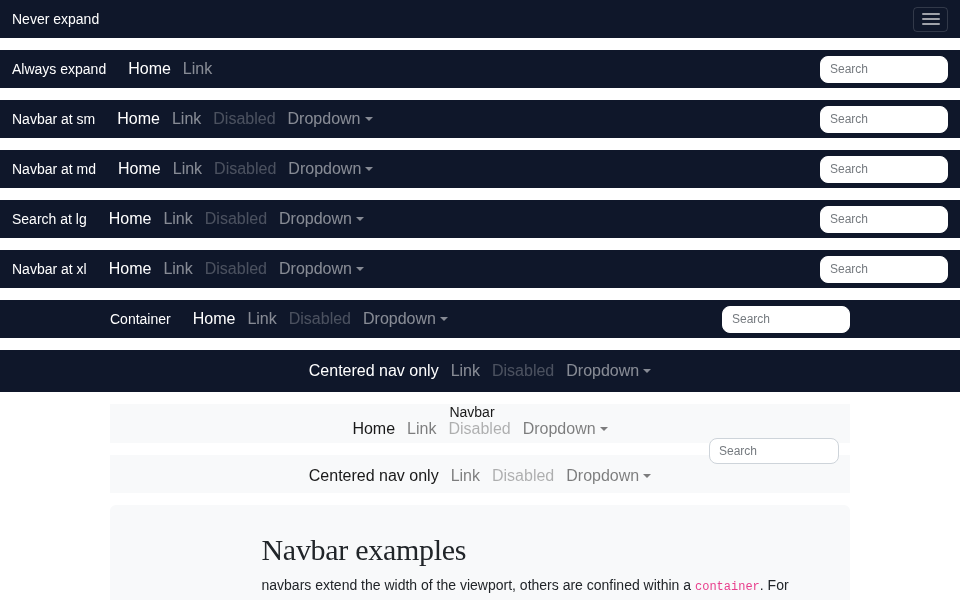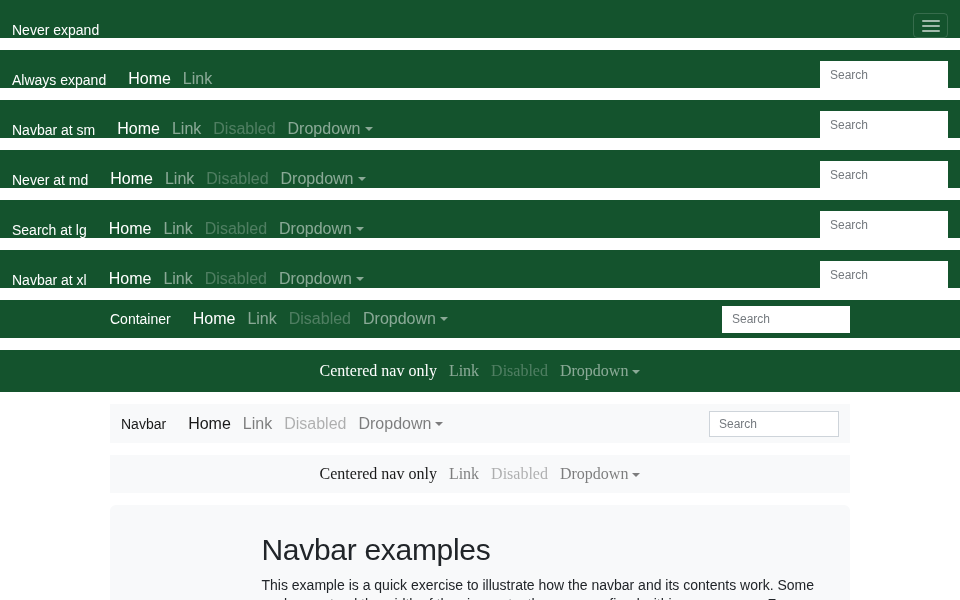--- a/index.html
+++ b/index.html
@@ -10,50 +10,51 @@
     font-family: "Liberation Sans", sans-serif;
     -webkit-font-smoothing: antialiased;
   }
 
   
   .navbar {
     display: flex; align-items: center;
     width: 100%;
     margin-bottom: 12px;
   }
-  .navbar.dark  { background: #14532d; align-items: flex-end; }
+  .navbar.dark  { background: #0f172a; }
   .pad { padding: 0 12px; }
 
   .h38 { height: 38px; }
   .h39 { height: 39px; }
   .h42 { height: 42px; }
 
   .container-row {
     width: 740px; margin: 0 auto;
     display: flex; align-items: center; height: 100%;
   }
   .light-box {
     width: 740px; margin: 0 auto 12px auto;
     background: #f8f9fa;
     display: flex; align-items: center;
     padding: 0 11px;
+    flex-direction: column;
   }
 
   
   .brand {
     font-size: 14px; font-weight: 500;
     margin-right: 16px; white-space: nowrap;
     text-decoration: none; cursor: pointer;
   }
   .dark .brand, .brand.on-dark { color: #ffffff; }
   .light .brand, .brand.on-light { color: rgba(0,0,0,0.9); }
 
   
   .nav { display: flex; align-items: center; }
-  .nav.centered { margin: 12px auto; font-family: Liberation Serif, serif; }
+  .nav.centered { margin: 12px auto; }
   .nav a {
     font-size: 16px; padding: 0 6px;
     text-decoration: none; white-space: nowrap; cursor: pointer;
   }
   .dark-links a            { color: rgba(255,255,255,0.5); }
   .dark-links a.active     { color: #ffffff; font-weight: 500; }
   .dark-links a.disabled   { color: rgba(255,255,255,0.25); cursor: default; }
   .light-links a           { color: rgba(0,0,0,0.5); }
   .light-links a.active    { color: rgba(0,0,0,0.9); font-weight: 500; }
   .light-links a.disabled  { color: rgba(0,0,0,0.3); cursor: default; }
@@ -63,21 +64,21 @@
     width: 0; height: 0; vertical-align: middle;
     border-left: 4px solid transparent;
     border-right: 4px solid transparent;
     border-top: 4px solid currentColor;
   }
 
   
   .search-form { margin-left: auto; display: flex; }
   .search-input {
     width: 128px; height: 27px;
-    border: 1px solid #fff; border-radius: 0;
+    border: 1px solid #fff; border-radius: 8px;
     background: #fff; padding: 0 9px;
     font-size: 12px; font-family: "Liberation Sans", sans-serif;
     color: #212529; outline: none;
   }
   .search-input::placeholder { color: #757a7f; }
   .search-input.on-light { width: 130px; height: 26px; border: 1px solid #ced4da; }
 
   
   .toggler {
     margin-left: auto;
@@ -94,21 +95,21 @@
   
   .jumbotron {
     width: 740px; margin: 0 auto;
     background: #f8f9fa; border-radius: 6px;
     height: 200px; padding-top: 28px;
   }
   .jumbo-col { width: 437px; margin: 0 auto; }
   .jumbo-title {
     margin: 0 0 9px 0;
     font-size: 30px; font-weight: 500;
-    color: #212529; letter-spacing: -0.3px;
+    color: #212529; letter-spacing: -0.3px; font-family: Liberation Serif, serif;
   }
   .jumbo-text { font-size: 14px; line-height: 19px; color: #212529; }
   .jumbo-text .line { white-space: nowrap; }
   code.inline-code {
     font-family: "Liberation Mono", monospace;
     font-size: 12px; color: #e83e8c;
   }
 </style>
 </head>
 <body>
@@ -140,21 +141,21 @@
     <a>Link</a>
     <a class="disabled">Disabled</a>
     <a><span>Dropdown</span><span class="caret"></span></a>
   </div>
   <form class="search-form">
     <input class="search-input" type="text" placeholder="Search" style="">
   </form>
 </nav>
 
 <nav class="navbar dark pad h38">
-  <a class="brand">Never at md</a>
+  <a class="brand">Navbar at md</a>
   <div class="nav dark-links">
     <a class="active">Home</a>
     <a>Link</a>
     <a class="disabled">Disabled</a>
     <a><span>Dropdown</span><span class="caret"></span></a>
   </div>
   <form class="search-form">
     <input class="search-input" type="text" placeholder="Search" style="">
   </form>
 </nav>
@@ -228,19 +229,18 @@
     <a>Link</a>
     <a class="disabled">Disabled</a>
     <a><span>Dropdown</span><span class="caret"></span></a>
   </div>
 </nav>
 
 <div class="jumbotron">
   <div class="jumbo-col">
     <h1 class="jumbo-title">Navbar examples</h1>
     <div class="jumbo-text">
-      <div class="line"><span>This example is a quick exercise to illustrate how the navbar and its contents work. Some</span></div>
       <div class="line">
         <span>navbars extend the width of the viewport, others are confined within a </span><code class="inline-code">container</code><span>. For</span>
       </div>
     </div>
   </div>
 </div>
 
 </body></html>

